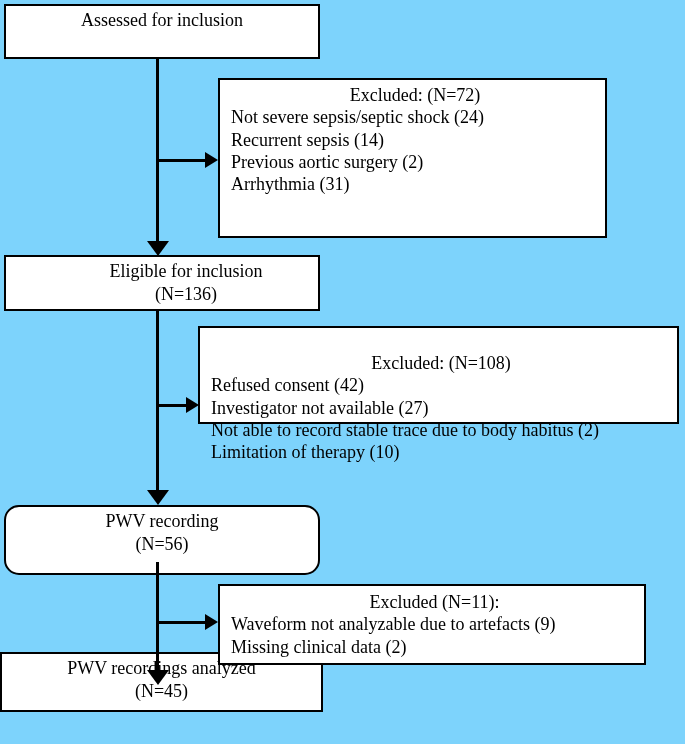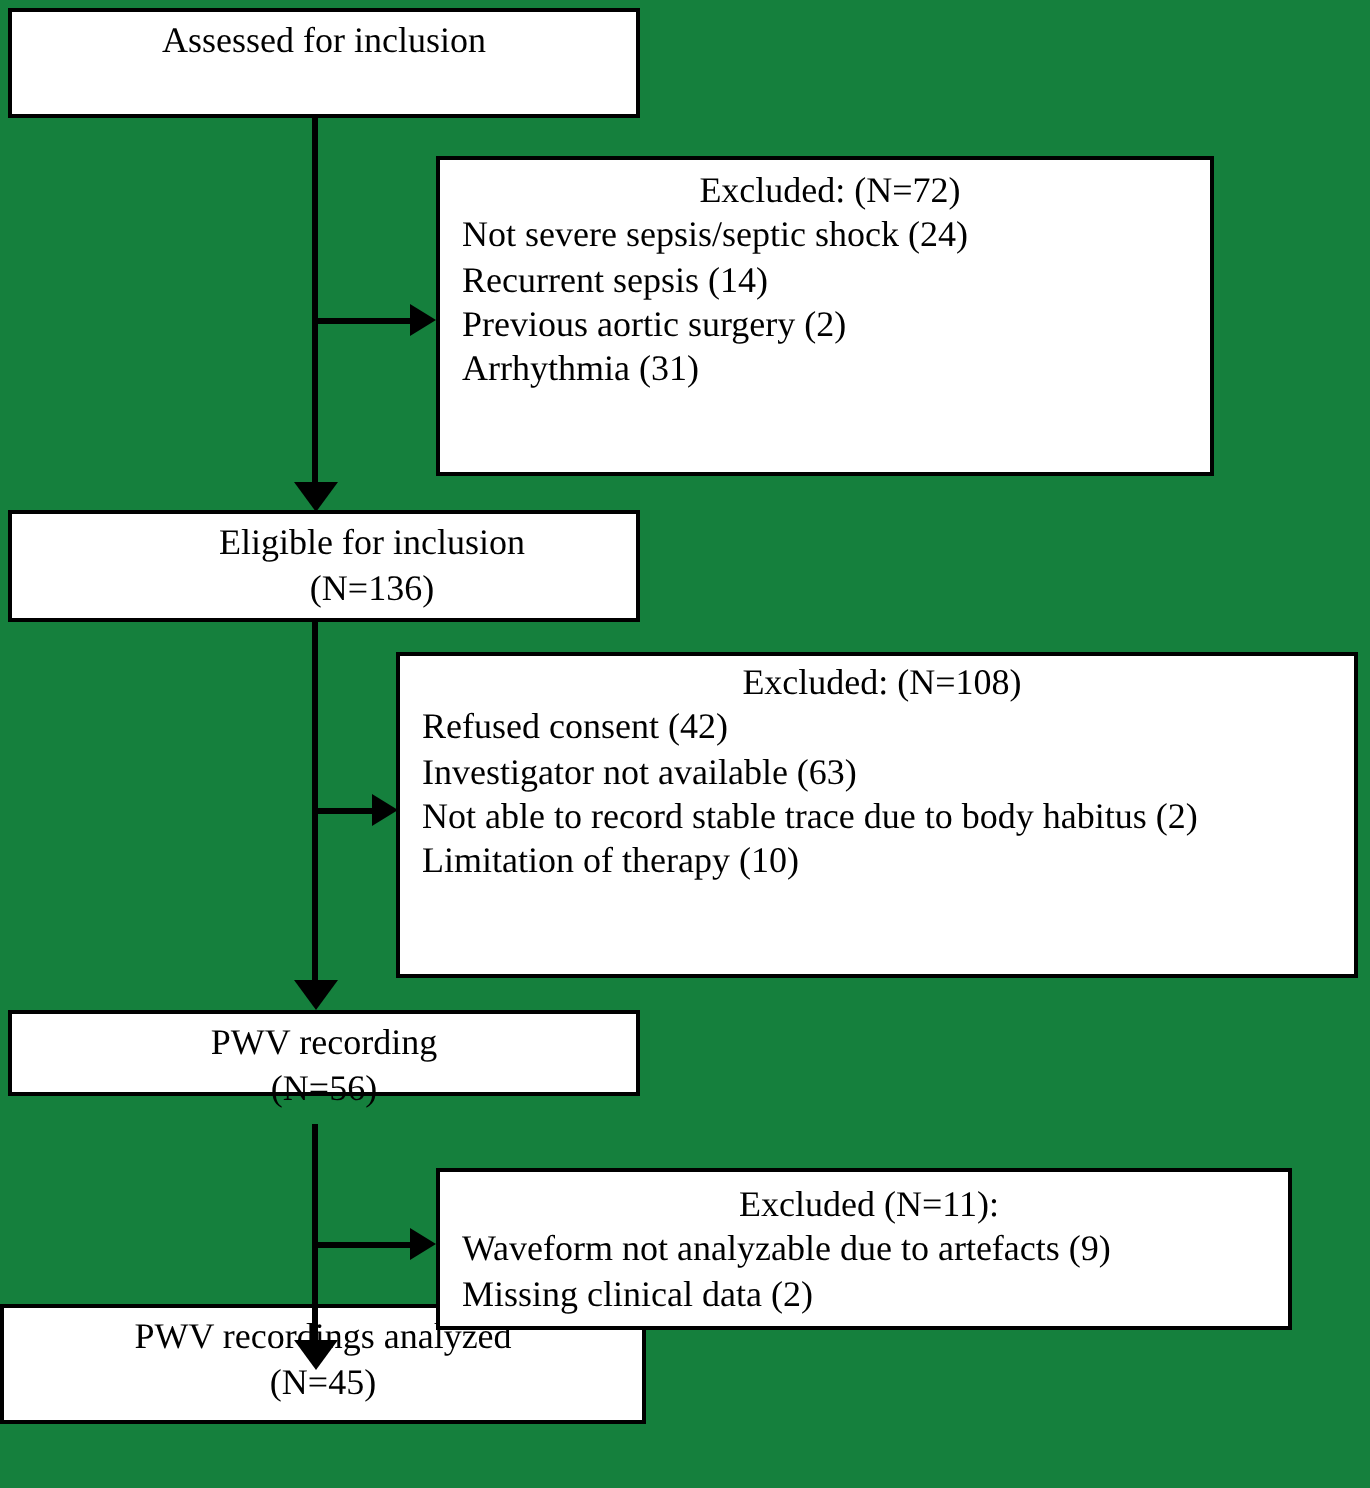--- a/index.html
+++ b/index.html
@@ -1,20 +1,20 @@
 <!DOCTYPE html>
 <html><head>
 <meta charset="utf-8">
 <style>
   html, body { margin: 0; padding: 0; background: #ffffff; }
   .canvas {
     position: relative;
     width: 685px;
     height: 744px;
-    background: #15803d;
+    background: #7dd3fc;
     font-family: "Liberation Serif", "DejaVu Serif", serif;
     color: #000000;
     overflow: hidden;
   }
   .box {
     position: absolute;
     box-sizing: border-box;
     background: #ffffff;
     border: 2px solid #000000;
     font-size: 18px;
@@ -27,26 +27,26 @@
   .excl-box {
     line-height: 22.3px;
     padding: 4px 6px 0 11px;
   }
   .excl-header { text-align: center; }
   .excl-item   { text-align: left; white-space: nowrap; }
 
   
   #mb0 { left: 4px;  top: 4px;   width: 316px; height: 55px; }
   #mb1 { left: 4px;  top: 255px; width: 316px; height: 56px; padding-left: 48px; }
-  #mb2 { left: 4px;  top: 505px; width: 316px; height: 43px; }
+  #mb2 { left: 4px;  top: 505px; width: 316px; height: 70px; border-radius: 15px; }
   #mb3 { left: 0px;  top: 652px; width: 323px; height: 60px; }
 
   
   #eb0 { left: 218px; top: 78px;  width: 389px; height: 160px; }
-  #eb1 { left: 198px; top: 326px; width: 481px; height: 163px; padding-top: 2px; }
+  #eb1 { left: 198px; top: 326px; width: 481px; height: 98px; padding-top: 24px; }
   #eb2 { left: 218px; top: 584px; width: 428px; height: 81px;  padding-top: 5px; }
 
   
   .vline, .hline { position: absolute; background: #000000; }
   .vline { width: 3px; left: 156px; }
   .hline { height: 3px; left: 157px; }
   #v0 { top: 58px;  height: 184px; }
   #v1 { top: 311px; height: 180px; }
   #v2 { top: 562px; height: 108px; }
   #h0 { top: 159px; width: 49px; }
@@ -104,21 +104,21 @@
     <div class="excl-header">Excluded: (N=72)</div>
     <div class="excl-item">Not severe sepsis/septic shock (24)</div>
     <div class="excl-item">Recurrent sepsis (14)</div>
     <div class="excl-item">Previous aortic surgery (2)</div>
     <div class="excl-item">Arrhythmia (31)</div>
   </div>
 
   <div class="box excl-box" id="eb1">
     <div class="excl-header">Excluded: (N=108)</div>
     <div class="excl-item">Refused consent (42)</div>
-    <div class="excl-item">Investigator not available (63)</div>
+    <div class="excl-item">Investigator not available (27)</div>
     <div class="excl-item">Not able to record stable trace due to body habitus (2)</div>
     <div class="excl-item">Limitation of therapy (10)</div>
   </div>
 
   <div class="box excl-box" id="eb2">
     <div class="excl-header">Excluded (N=11):</div>
     <div class="excl-item">Waveform not analyzable due to artefacts (9)</div>
     <div class="excl-item">Missing clinical data (2)</div>
   </div>
 

